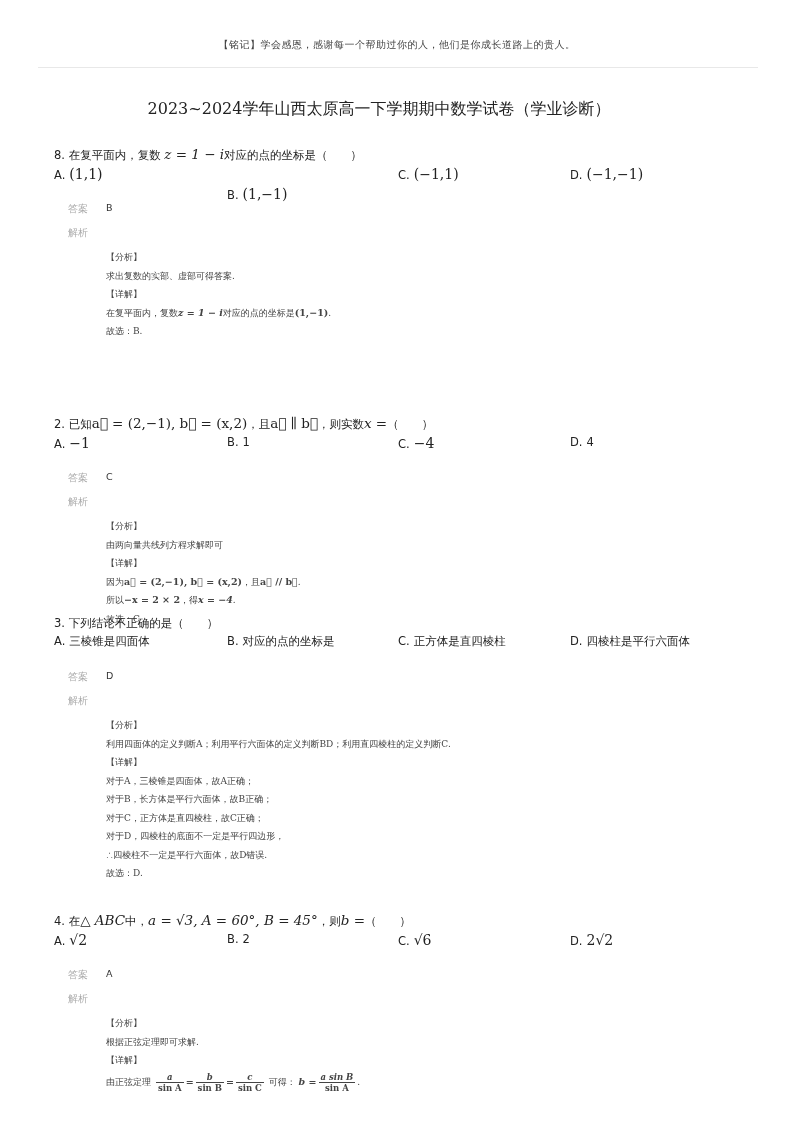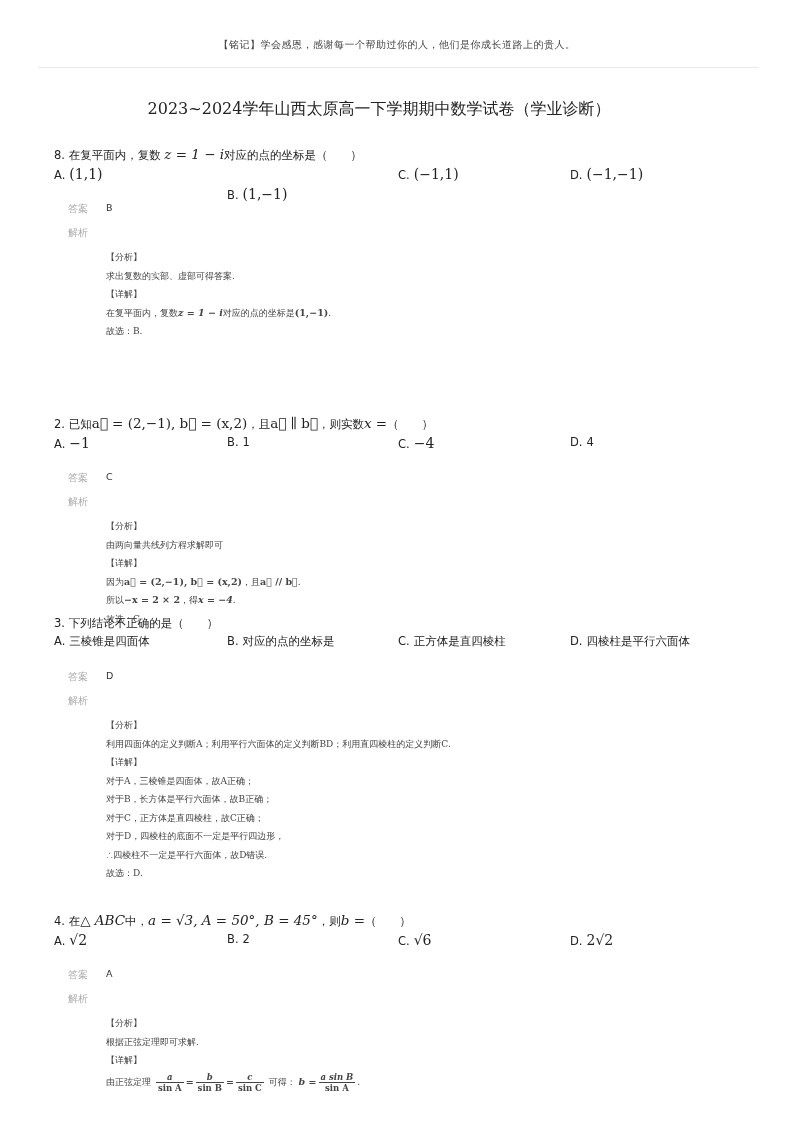--- a/index.html
+++ b/index.html
@@ -110,21 +110,21 @@
     <div>对于B，长方体是平行六面体，故B正确；</div>
     <div>对于C，正方体是直四棱柱，故C正确；</div>
     <div>对于D，四棱柱的底面不一定是平行四边形，</div>
     <div>∴四棱柱不一定是平行六面体，故D错误.</div>
     <div>故选：D.</div>
   </div>
 </div>
 
 <div class="q" style="top:912px;">
   <div class="stem">
-    <span>4. 在</span><span class="m">△ ABC</span><span>中，</span><span class="m">a = √3, A = 50°, B = 45°</span><span>，则</span><span class="m">b =</span><span>（　　）</span>
+    <span>4. 在</span><span class="m">△ ABC</span><span>中，</span><span class="m">a = √3, A = 60°, B = 45°</span><span>，则</span><span class="m">b =</span><span>（　　）</span>
   </div>
   <div class="opts">
     <div class="opt" style="left:0;"><span>A.</span><span class="val">√2</span></div>
     <div class="opt" style="left:173px;"><span>B.</span><span class="plain">2</span></div>
     <div class="opt" style="left:344px;"><span>C.</span><span class="val">√6</span></div>
     <div class="opt" style="left:516px;"><span>D.</span><span class="val">2√2</span></div>
   </div>
   <div class="ans-row">
     <span class="lbl">答案</span>
     <span class="ans">A</span>

